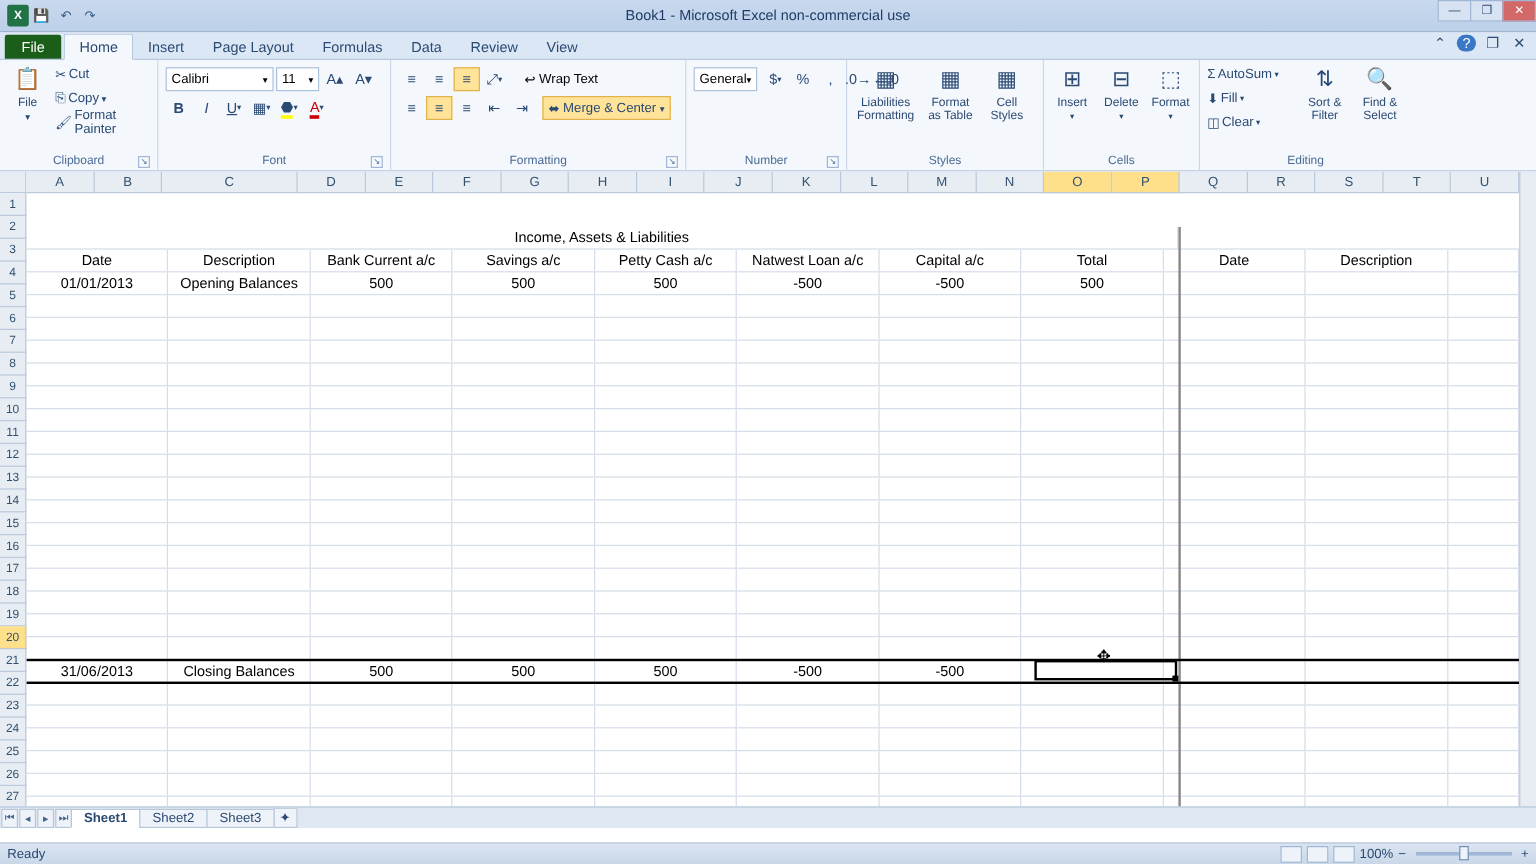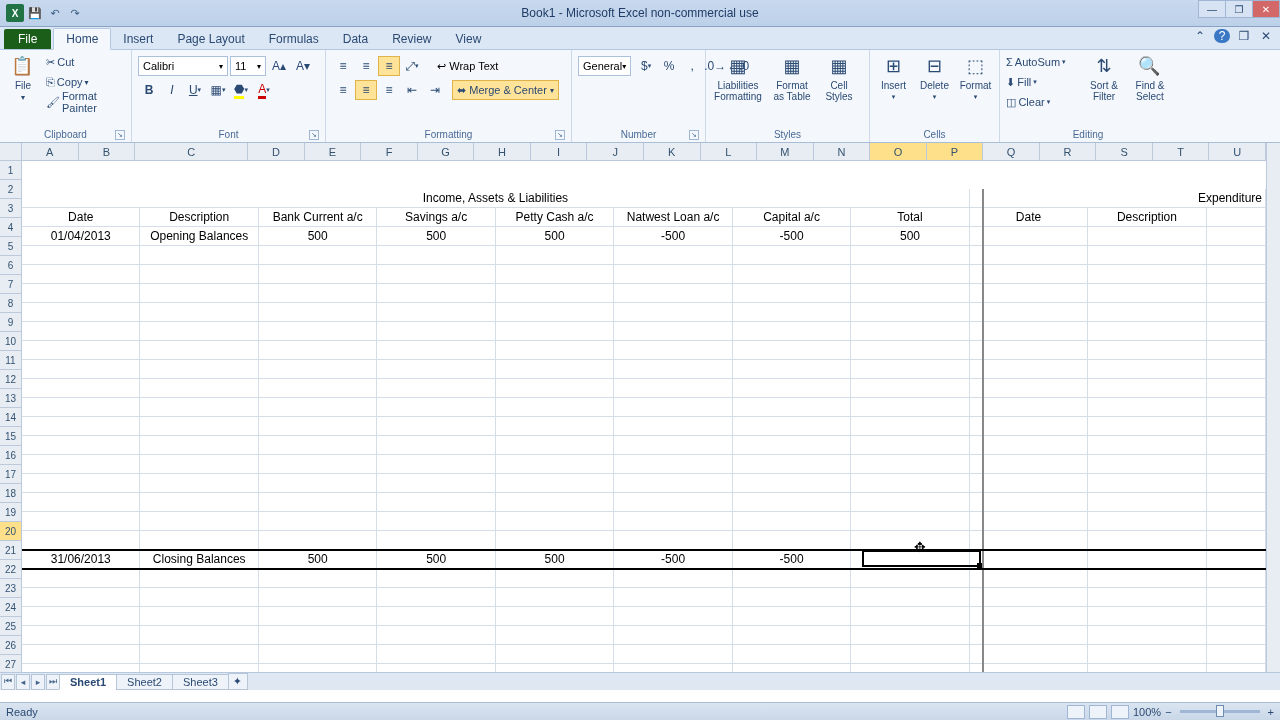--- a/index.html
+++ b/index.html
@@ -349,37 +349,36 @@
       <div class="row-h">22</div>
       <div class="row-h">23</div>
       <div class="row-h">24</div>
       <div class="row-h">25</div>
       <div class="row-h">26</div>
       <div class="row-h">27</div>
     </div>
   <div class="grid" id="grid">
       <div class="row">
         <div class="cell center" style="width: 960px;">Income, Assets &amp; Liabilities</div>
-        <div class="cell right" style="width: 300px;">Expenditure</div>
       </div>
     <div class="row">
         <div class="cell center" style="width: 120px;">Date</div>
         <div class="cell center" style="width: 120px;">Description</div>
         <div class="cell center" style="width: 120px;">Bank Current a/c</div>
         <div class="cell center" style="width: 120px;">Savings a/c</div>
         <div class="cell center" style="width: 120px;">Petty Cash a/c</div>
         <div class="cell center" style="width: 120px;">Natwest Loan a/c</div>
         <div class="cell center" style="width: 120px;">Capital a/c</div>
         <div class="cell center" style="width: 120px;">Total</div>
         <div class="cell center" style="width: 120px;">Date</div>
         <div class="cell center" style="width: 120px;">Description</div>
         <div class="cell " style="width: 60px;"></div>
       </div>
       <div class="row">
-        <div class="cell center" style="width: 120px;">01/04/2013</div>
+        <div class="cell center" style="width: 120px;">01/01/2013</div>
         <div class="cell center" style="width: 120px;">Opening Balances</div>
         <div class="cell center" style="width: 120px;">500</div>
         <div class="cell center" style="width: 120px;">500</div>
         <div class="cell center" style="width: 120px;">500</div>
         <div class="cell center" style="width: 120px;">-500</div>
         <div class="cell center" style="width: 120px;">-500</div>
         <div class="cell center" style="width: 120px;">500</div>
         <div class="cell " style="width: 120px;"></div>
         <div class="cell " style="width: 120px;"></div>
         <div class="cell " style="width: 60px;"></div>

